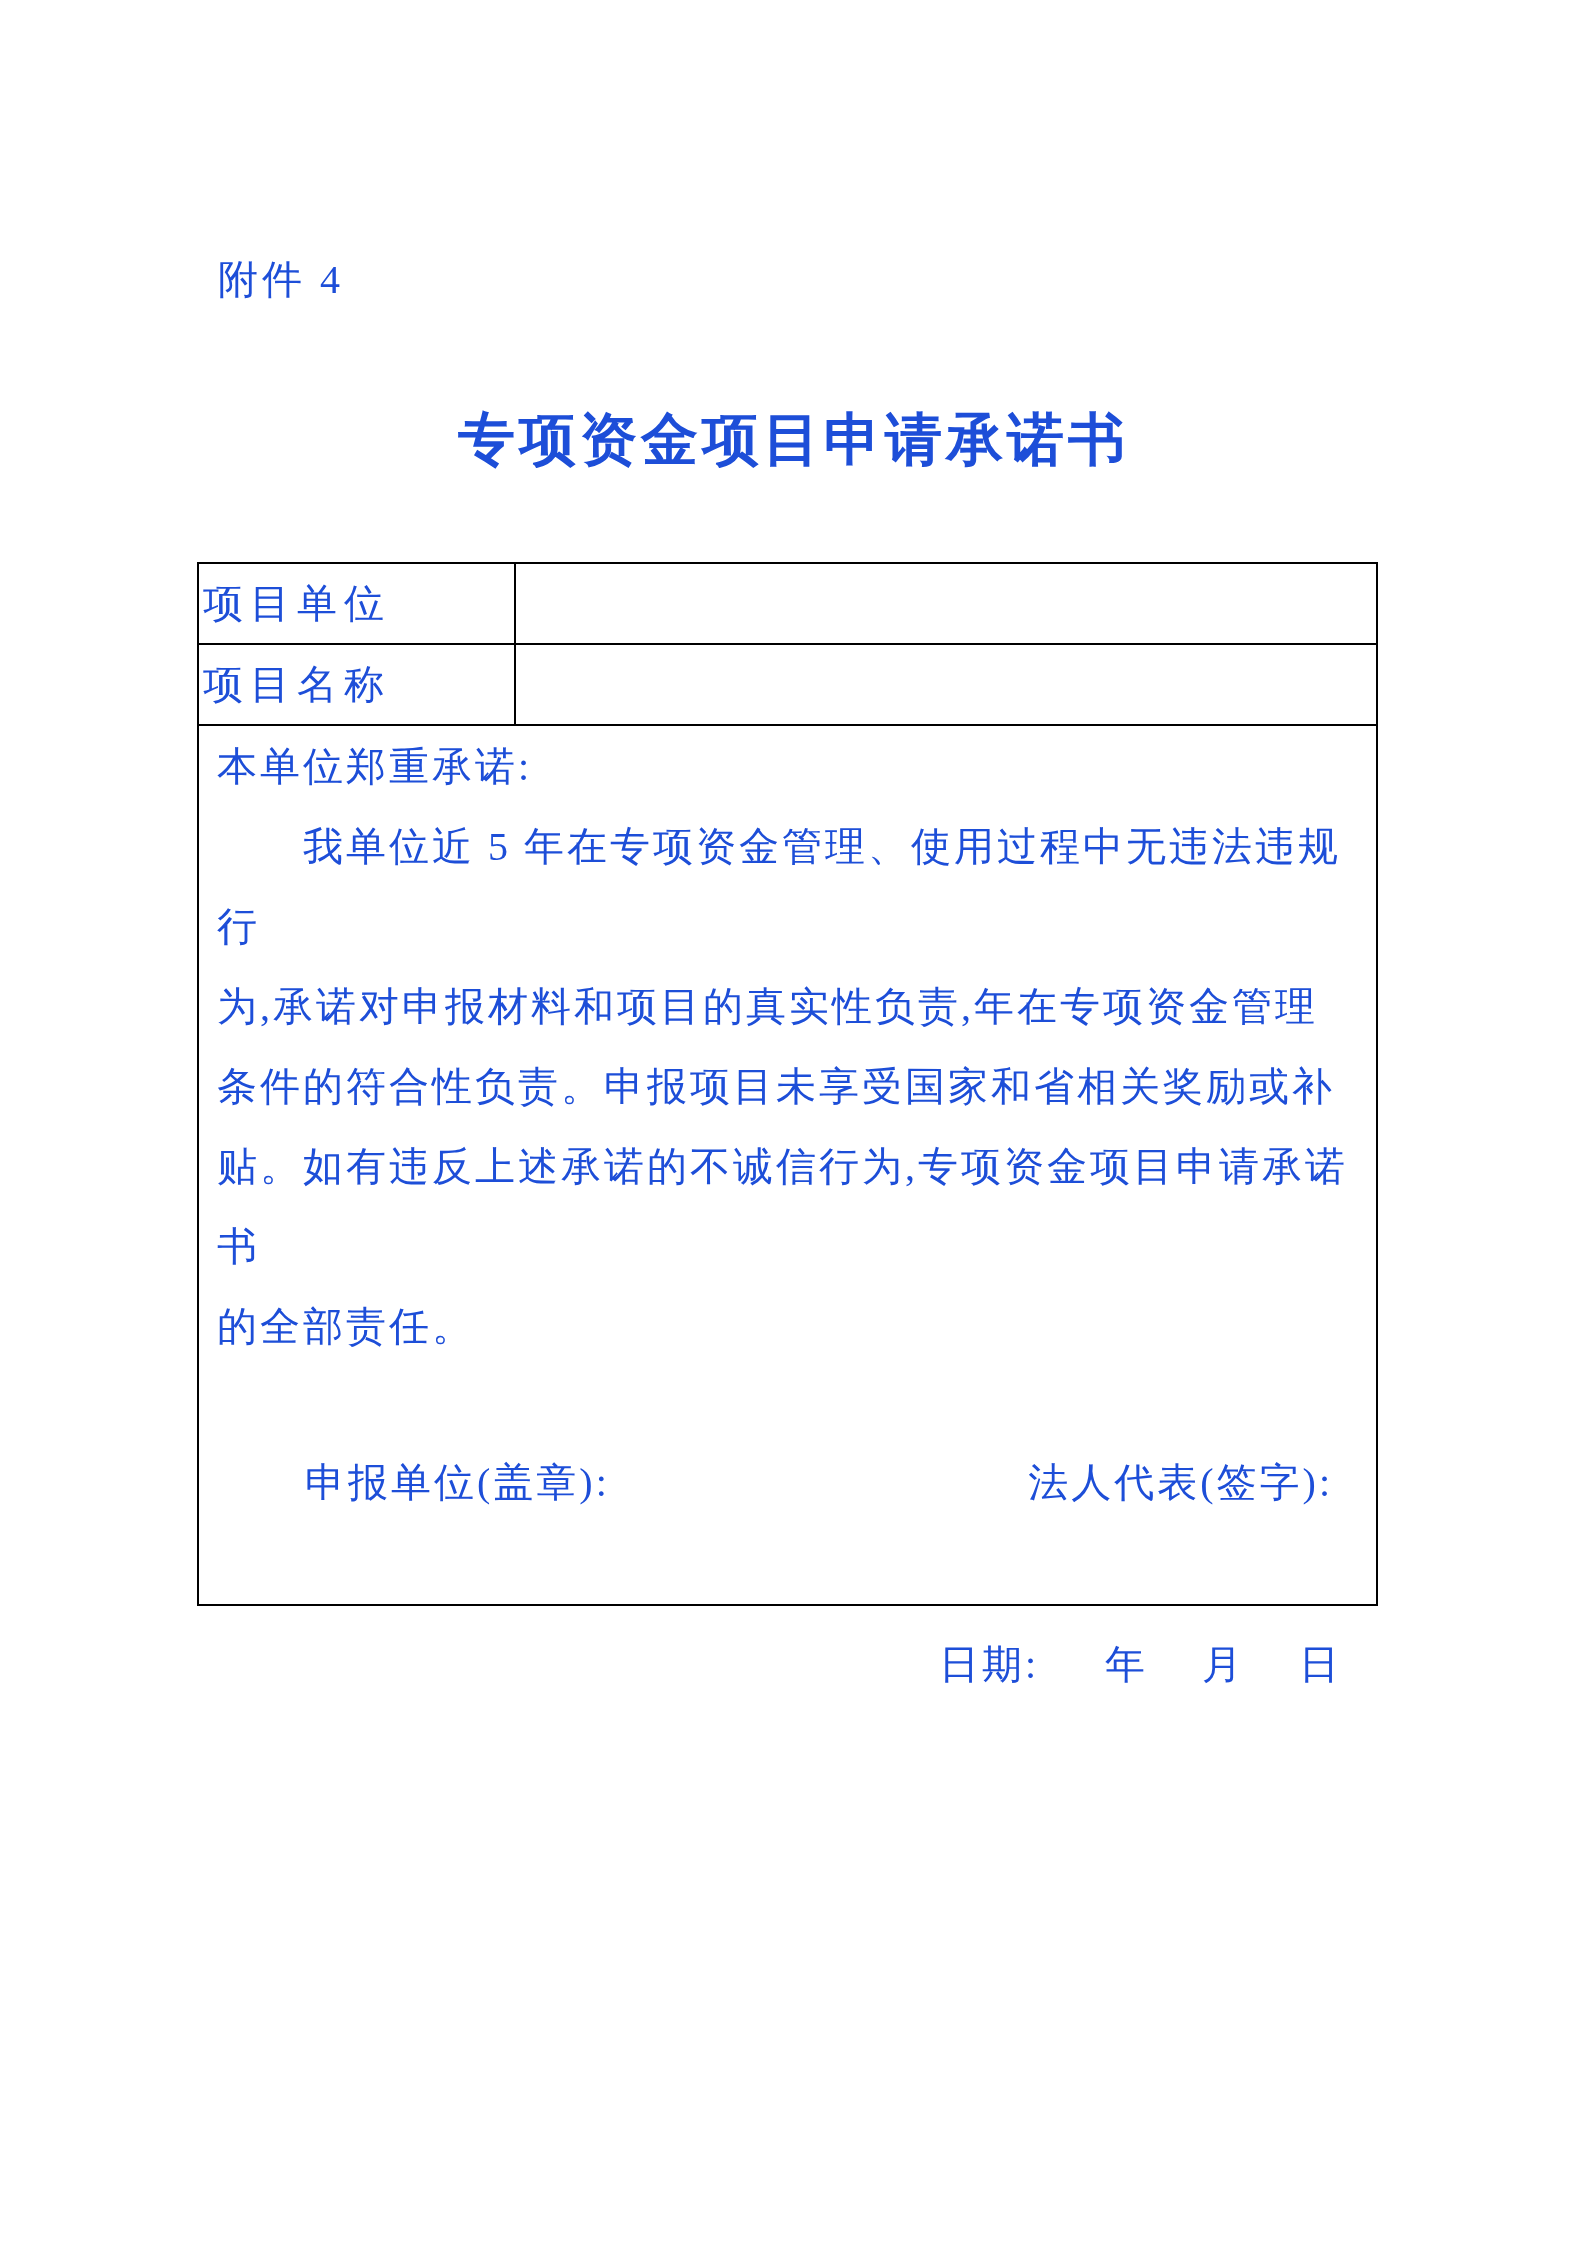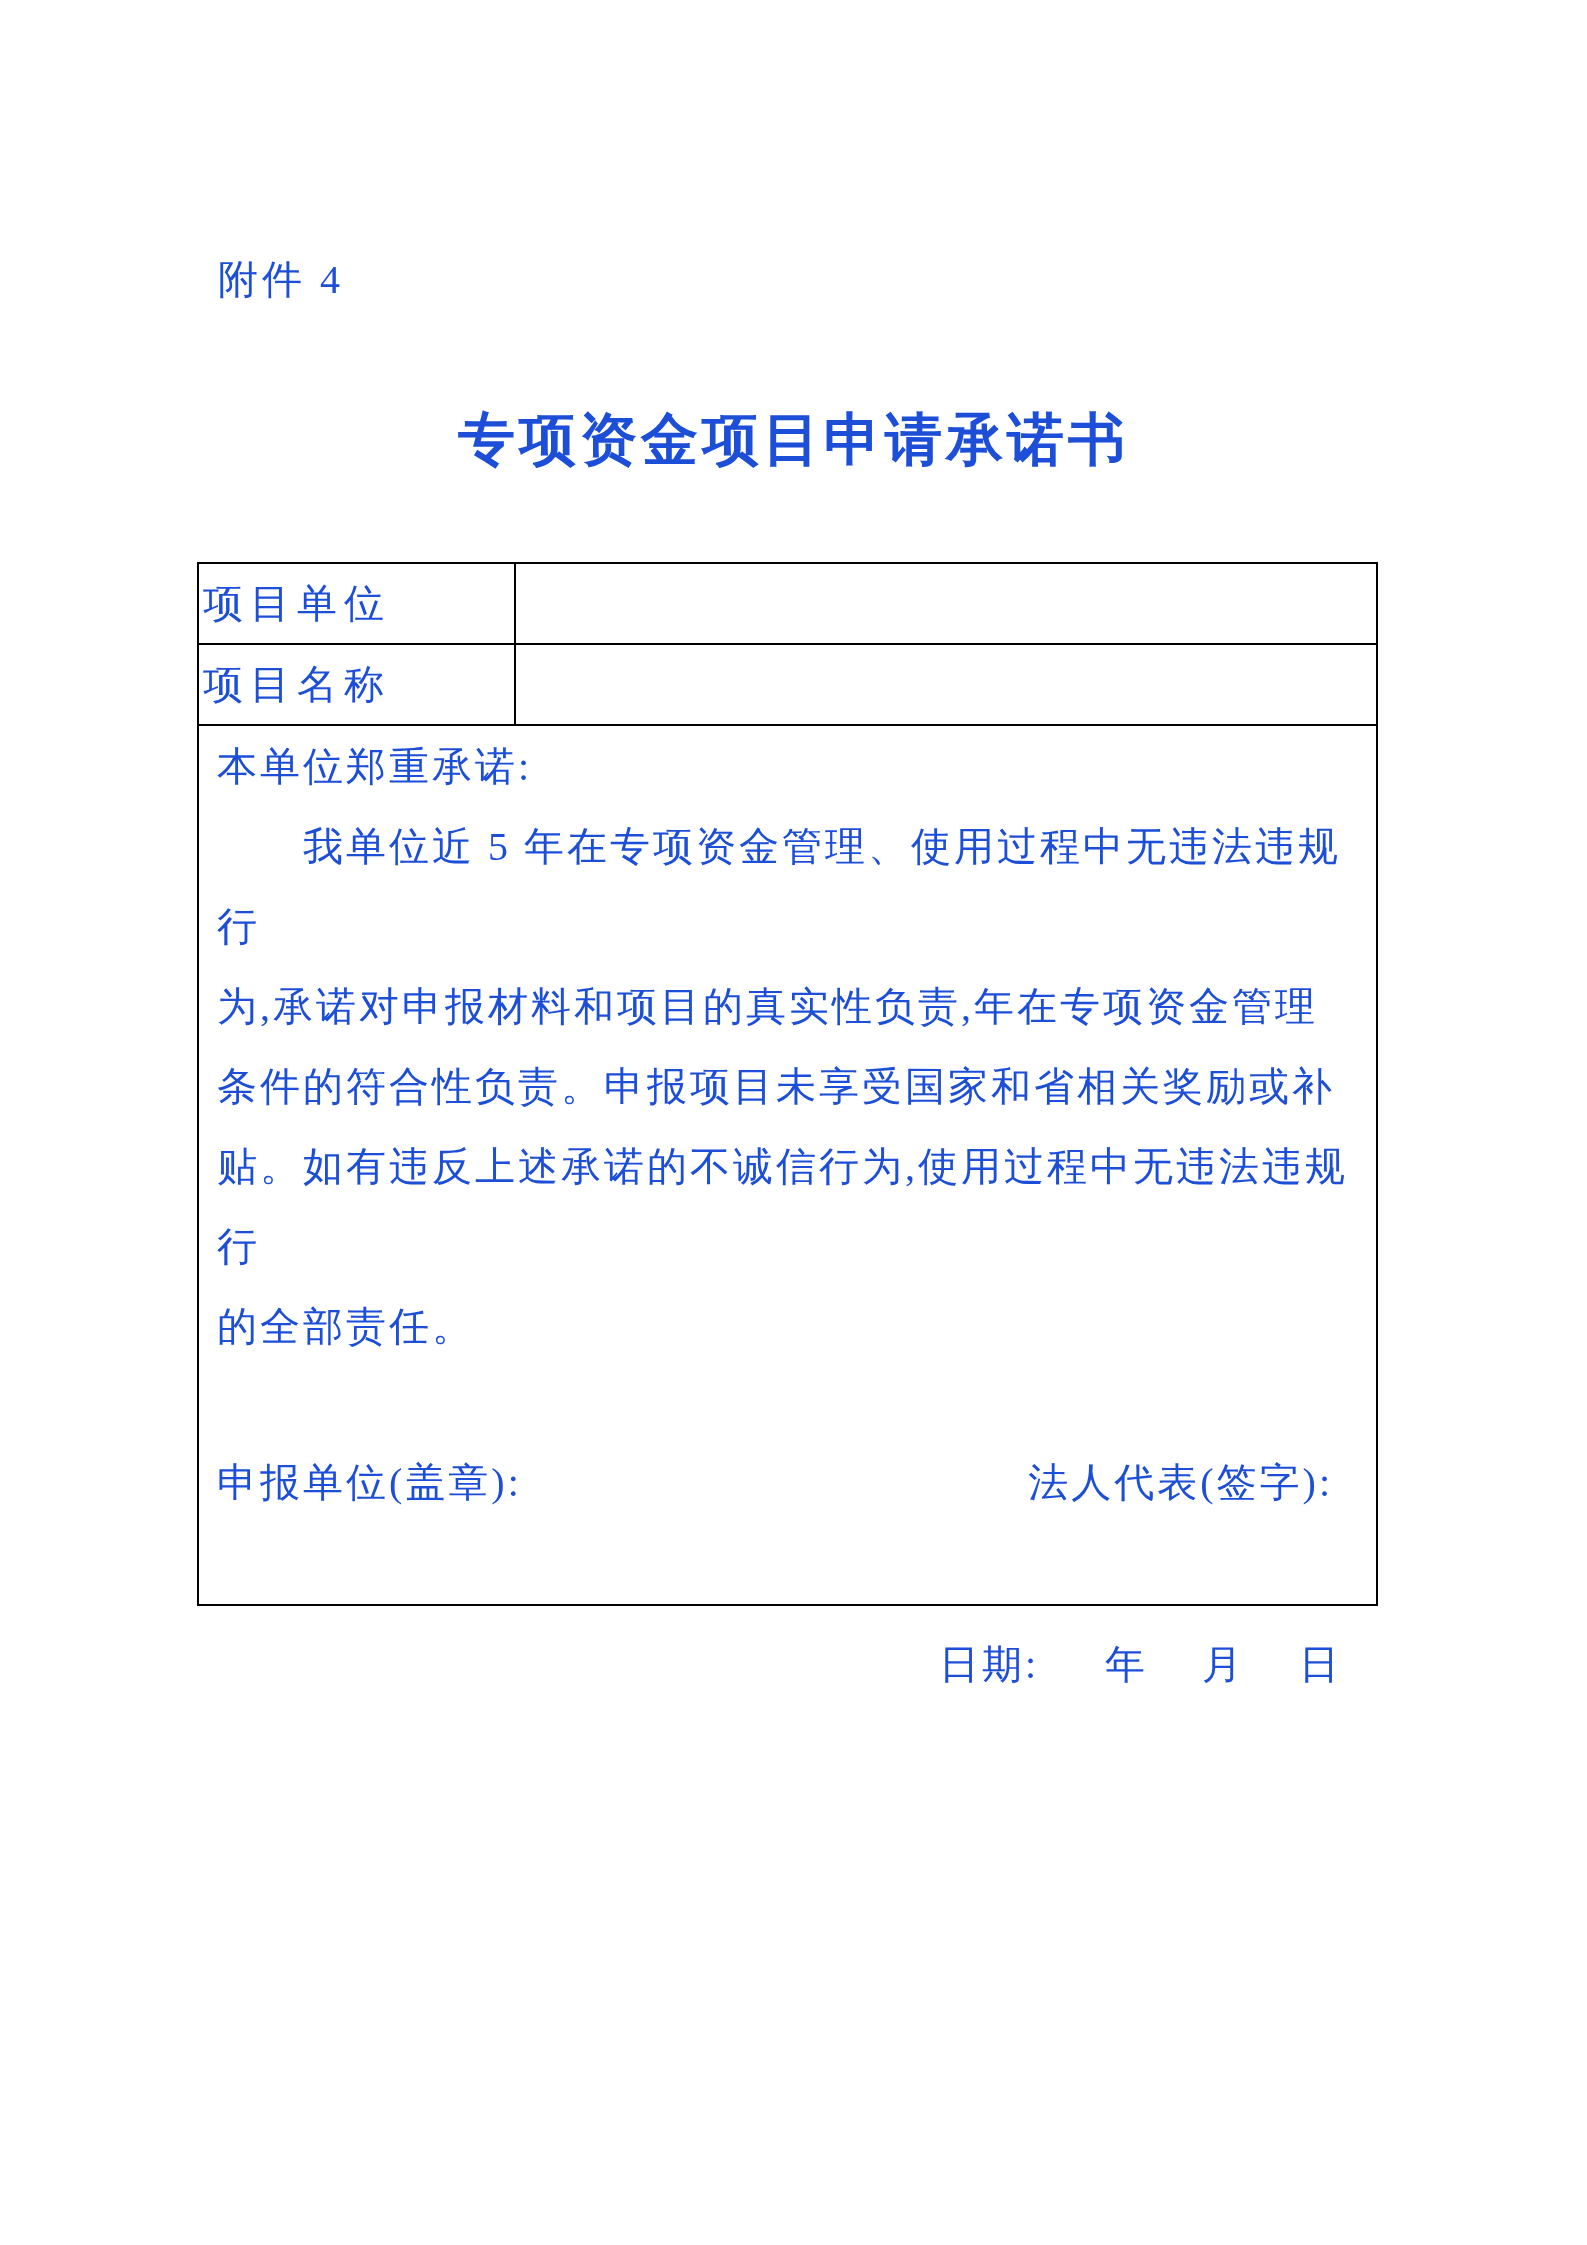--- a/index.html
+++ b/index.html
@@ -91,20 +91,21 @@
     text-indent: 86px;
   }
 
   
   .signature-row {
     display: flex;
     margin-top: 76px;
     line-height: 80px;
   }
   .sig-unit {
+    margin-left: 88px;
   }
   .sig-rep {
     margin-left: auto;
     margin-right: 23px;
   }
 
   
   .date-row {
     display: flex;
     justify-content: flex-end;
@@ -137,21 +138,21 @@
     </div>
 
     <div class="commitment-cell">
 
       <div class="commitment-heading">本单位郑重承诺:</div>
 
       <div class="commitment-para">
         <div class="commitment-line">我单位近 5 年在专项资金管理、使用过程中无违法违规行</div>
         <div class="commitment-line">为,承诺对申报材料和项目的真实性负责,年在专项资金管理</div>
         <div class="commitment-line">条件的符合性负责。申报项目未享受国家和省相关奖励或补</div>
-        <div class="commitment-line">贴。如有违反上述承诺的不诚信行为,使用过程中无违法违规行</div>
+        <div class="commitment-line">贴。如有违反上述承诺的不诚信行为,专项资金项目申请承诺书</div>
         <div class="commitment-line">的全部责任。</div>
       </div>
 
       <div class="signature-row">
         <span class="sig-unit">申报单位(盖章):</span>
         <span class="sig-rep">法人代表(签字):</span>
       </div>
 
       <div class="date-row">
         <span class="date-label">日期:</span>

